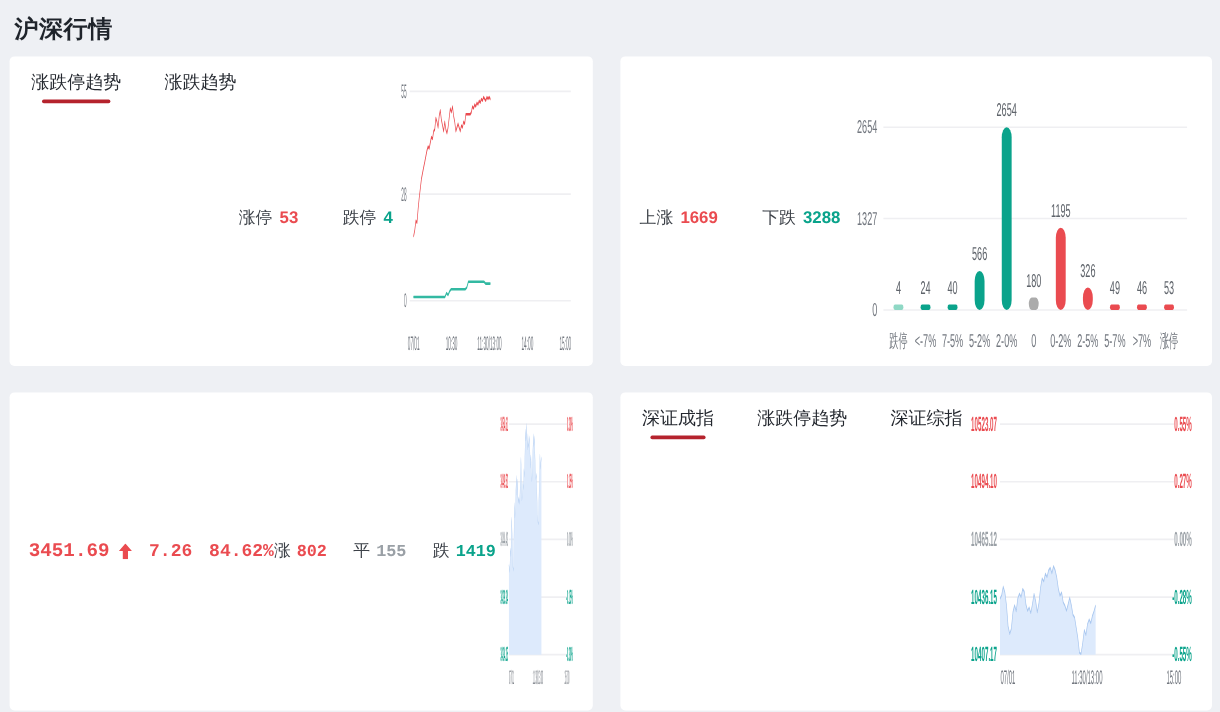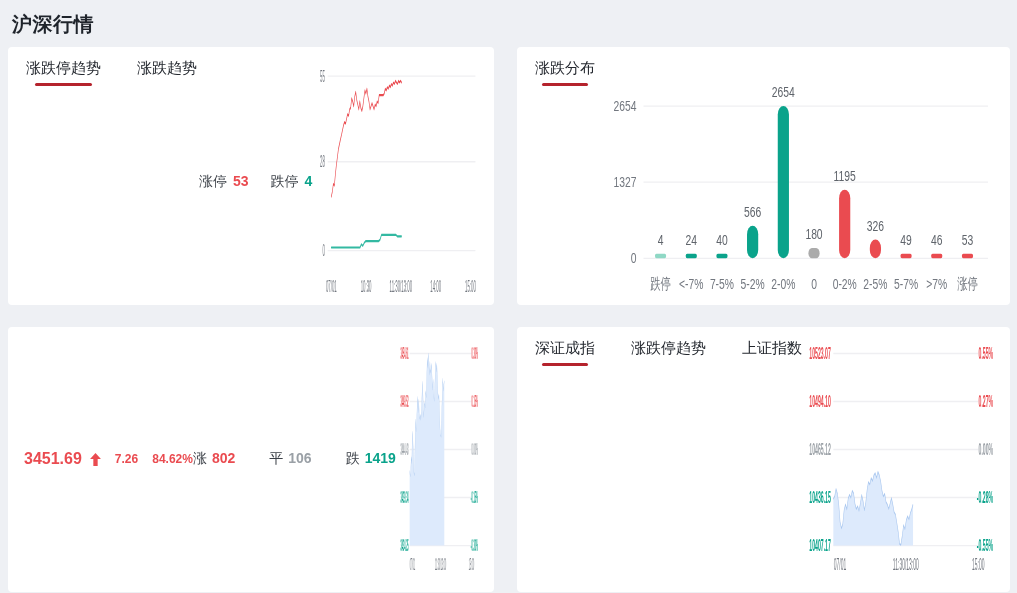--- a/index.html
+++ b/index.html
@@ -30,36 +30,36 @@
   .tab{
     position:relative;font-size:15px;color:#24282f;
     padding:2px 2px 10px 2px;cursor:pointer;white-space:nowrap;
   }
   .tab.active{font-weight:normal;}
   .tab.active::after{
     content:"";position:absolute;left:14%;right:14%;bottom:2px;height:3.5px;
     background:var(--underline,#b5232d);border-radius:2px;
   }
   .legend-row{
-    display:flex;justify-content:flex-end;gap:22px;
+    display:flex;justify-content:flex-end;gap:37px;
     font-size:14px;padding:2px 2px 4px 0;align-items:center;margin-top:12px;
   }
   .legend-row .lbl{color:#3c4148;margin-right:6px;}
   .legend-row b{font-weight:bold;}
   .stats-row{
     display:flex;justify-content:flex-start;align-items:center;
-    font-size:14px;padding:1px 2px 4px 0;
+    font-size:14px;padding:1px 2px 4px 0;font-family:Liberation Mono, monospace;
   }
   .quote{display:flex;align-items:center;gap:14px;font-weight:bold;}
   .quote .price{font-size:16px;}
-  .quote .chg,.quote .pct{font-size:12px;}
+  .quote .chg,.quote .pct{font-size:15px;}
   .arrow{display:inline-flex;width:11px;height:13px;margin-left:-6px;}
   .arrow svg{width:100%;height:100%;}
   .arrow.down{transform:rotate(180deg);}
-  .breadth{display:flex;gap:34px;align-items:center;}
+  .breadth{display:flex;gap:22px;align-items:center;}
   .breadth .lbl{color:#3c4148;margin-right:5px;}
   .breadth b{font-weight:bold;font-size:14px;}
   .c-red{color:var(--red,#ea4b50);}
   .c-teal{color:var(--teal,#0aa38b);}
   .c-gray{color:var(--gray,#9aa0a6);}
   .chart{flex:1;min-height:0;}
   .chart svg{display:block;}
   text.ax{font-size:12px;fill:var(--axisText,#72777f);}
   text.vl{font-size:12px;fill:#5f646b;}
   text.yl{font-size:12.5px;font-weight:bold;}
@@ -98,22 +98,27 @@
             <text x="241" y="172" text-anchor="middle" class="ax">11:30/13:00</text>
             <text x="337.5" y="172" text-anchor="middle" class="ax">14:00</text>
             <text x="434" y="172" text-anchor="middle" class="ax">15:00</text>
             <polyline points="48.0,102.4 50.8,98.9 53.7,93.1 56.5,94.3 59.3,86.1 62.1,79.2 65.0,73.3 67.8,67.5 70.6,64.0 73.4,60.5 76.3,57.1 79.1,53.6 81.9,50.1 84.7,47.7 87.6,48.9 90.4,45.4 93.2,41.9 96.0,43.1 98.9,38.4 101.7,37.3 104.5,30.3 107.3,32.6 110.2,36.1 113.0,29.1 115.8,25.6 118.6,31.5 121.5,34.9 124.3,38.4 127.1,32.6 129.9,37.3 132.8,39.6 135.6,36.1 138.4,30.3 141.2,24.5 144.1,26.8 146.9,23.3 149.7,29.1 152.5,32.6 155.4,38.4 158.2,36.1 161.0,33.8 163.8,36.1 166.7,38.4 169.5,34.9 172.3,36.1 175.1,32.6 178.0,33.8 180.8,28.0 183.6,28.0 186.4,28.0 189.3,28.0 192.1,28.0 194.9,26.8 197.7,23.3 200.6,24.5 203.4,22.1 206.2,23.3 209.0,21.0 211.9,22.1 214.7,19.8 217.5,21.0 220.3,18.7 223.2,19.8 226.0,17.5 228.8,18.7 231.6,19.8 234.5,17.5 237.3,18.7 240.1,17.5 242.9,18.7" fill="none" stroke="#ea4b50" stroke-width="1.6" stroke-linejoin="round" stroke-linecap="round"></polyline>
             <polyline points="48.0,139.7 52.0,139.7 56.0,139.7 59.9,139.7 63.9,139.7 67.9,139.7 71.9,139.7 75.8,139.7 79.8,139.7 83.8,139.7 87.8,139.7 91.8,139.7 95.7,139.7 99.7,139.7 103.7,139.7 107.7,139.7 111.7,139.7 115.6,139.7 119.6,139.7 123.6,139.7 127.6,139.7 131.5,137.3 135.5,138.5 139.5,136.2 143.5,135.0 147.5,135.0 151.4,135.0 155.4,135.0 159.4,135.0 163.4,135.0 167.3,135.0 171.3,135.0 175.3,135.0 179.3,135.0 183.3,133.9 187.2,130.4 191.2,130.4 195.2,130.4 199.2,130.4 203.1,130.4 207.1,130.4 211.1,130.4 215.1,130.4 219.1,130.4 223.0,130.4 227.0,130.4 231.0,131.5 235.0,131.5 239.0,131.5 242.9,131.5" fill="none" stroke="#33b9a2" stroke-width="1.6" stroke-linejoin="round" stroke-linecap="round"></polyline>
           </svg>
         </div>
     </section>
 
     <section class="panel">
-      <div class="tabs">
-        <div class="tab active">涨跌分布</div>
+      <div class="legend-row">
+        <span>
+          <span class="lbl">上涨</span><b class="c-red">1669</b>
+        </span>
+        <span>
+          <span class="lbl">下跌</span><b class="c-teal">3288</b>
+        </span>
       </div>
       <div class="chart">
           <svg viewBox="0 0 461 186" width="100%" height="100%" preserveAspectRatio="none">
             <line x1="54" y1="156" x2="454" y2="156" stroke="#efeff2" stroke-width="1"></line>
             <text x="46" y="160" text-anchor="end" class="ax">0</text>
             <line x1="54" y1="97" x2="454" y2="97" stroke="#efeff2" stroke-width="1"></line>
             <text x="46" y="101" text-anchor="end" class="ax">1327</text>
             <line x1="54" y1="38" x2="454" y2="38" stroke="#efeff2" stroke-width="1"></line>
             <text x="46" y="42" text-anchor="end" class="ax">2654</text>
             <rect x="67.3" y="152.5" width="13" height="3.5" rx="1.75" fill="#8fd8c5"></rect>
@@ -160,21 +165,21 @@
           <span class="arrow up">
               <svg viewBox="0 0 10 12">
                 <path d="M5 0 L10 5.6 H7 V12 H3 V5.6 H0 Z" fill="currentColor"></path>
               </svg>
             </span>
           <span class="chg">7.26</span>
           <span class="pct">84.62%</span>
         </div>
         <div class="breadth">
           <span><span class="lbl">涨</span><b class="c-red">802</b></span>
-          <span><span class="lbl">平</span><b class="c-gray">106</b></span>
+          <span><span class="lbl">平</span><b class="c-gray">155</b></span>
           <span><span class="lbl">跌</span><b class="c-teal">1419</b></span>
         </div>
       </div>
       <div class="chart">
           <svg viewBox="0 0 454 180" width="100%" height="100%" preserveAspectRatio="none">
             <line x1="66" y1="12" x2="416" y2="12" stroke="#efeff2" stroke-width="1"></line>
             <text x="60" y="16" text-anchor="end" class="yl" fill="#ea4b50">3454.61</text>
             <text x="452" y="16" text-anchor="end" class="yl" fill="#ea4b50">0.30%</text>
             <line x1="66" y1="47" x2="416" y2="47" stroke="#efeff2" stroke-width="1"></line>
             <text x="60" y="51" text-anchor="end" class="yl" fill="#ea4b50">3449.52</text>
@@ -194,21 +199,21 @@
             <path d="M66.0,152 L66.0,97.3 L69.0,101.5 L72.0,98.0 L75.0,87.7 L78.1,91.8 L81.1,69.1 L84.1,74.6 L87.1,85.6 L90.1,98.7 L93.1,100.8 L96.2,80.8 L99.2,60.2 L102.2,68.5 L105.2,63.0 L108.2,51.3 L111.2,43.7 L114.2,54.7 L117.3,45.8 L120.3,56.1 L123.3,59.5 L126.3,56.8 L129.3,60.2 L132.3,54.7 L135.4,43.7 L138.4,32.7 L141.4,43.0 L144.4,58.1 L147.4,53.3 L150.4,47.8 L153.4,51.3 L156.5,39.6 L159.5,43.7 L162.5,30.6 L165.5,15.5 L168.5,21.7 L171.5,12.1 L174.6,20.3 L177.6,27.2 L180.6,18.3 L183.6,25.8 L186.6,23.8 L189.6,19.6 L192.6,28.6 L195.7,38.2 L198.7,31.3 L201.7,41.6 L204.7,46.4 L207.7,37.5 L210.7,27.2 L213.8,18.3 L216.8,25.1 L219.8,19.6 L222.8,29.9 L225.8,40.9 L228.8,45.1 L231.8,42.3 L234.9,54.7 L237.9,67.1 L240.9,71.2 L243.9,72.6 L246.9,57.5 L249.9,44.4 L253.0,30.6 L256.0,38.9 L259.0,34.8 L262.0,32.0 L262.0,152 Z" fill="#ddeafc"></path>
             <polyline points="66.0,97.3 69.0,101.5 72.0,98.0 75.0,87.7 78.1,91.8 81.1,69.1 84.1,74.6 87.1,85.6 90.1,98.7 93.1,100.8 96.2,80.8 99.2,60.2 102.2,68.5 105.2,63.0 108.2,51.3 111.2,43.7 114.2,54.7 117.3,45.8 120.3,56.1 123.3,59.5 126.3,56.8 129.3,60.2 132.3,54.7 135.4,43.7 138.4,32.7 141.4,43.0 144.4,58.1 147.4,53.3 150.4,47.8 153.4,51.3 156.5,39.6 159.5,43.7 162.5,30.6 165.5,15.5 168.5,21.7 171.5,12.1 174.6,20.3 177.6,27.2 180.6,18.3 183.6,25.8 186.6,23.8 189.6,19.6 192.6,28.6 195.7,38.2 198.7,31.3 201.7,41.6 204.7,46.4 207.7,37.5 210.7,27.2 213.8,18.3 216.8,25.1 219.8,19.6 222.8,29.9 225.8,40.9 228.8,45.1 231.8,42.3 234.9,54.7 237.9,67.1 240.9,71.2 243.9,72.6 246.9,57.5 249.9,44.4 253.0,30.6 256.0,38.9 259.0,34.8 262.0,32.0" fill="none" stroke="#a9c7ef" stroke-width="1.3" stroke-linejoin="round"></polyline>
           </svg>
         </div>
     </section>
 
     <section class="panel">
       <div class="tabs">
         <div class="tab active">深证成指</div>
         <div class="tab">涨跌停趋势</div>
-        <div class="tab">上证指数</div>
+        <div class="tab">深证综指</div>
       </div>
       <div class="stats-row">
       </div>
       <div class="chart">
           <svg viewBox="0 0 454 180" width="100%" height="100%" preserveAspectRatio="none">
             <line x1="66" y1="12" x2="416" y2="12" stroke="#efeff2" stroke-width="1"></line>
             <text x="60" y="16" text-anchor="end" class="yl" fill="#ea4b50">10523.07</text>
             <text x="452" y="16" text-anchor="end" class="yl" fill="#ea4b50">0.55%</text>
             <line x1="66" y1="47" x2="416" y2="47" stroke="#efeff2" stroke-width="1"></line>
             <text x="60" y="51" text-anchor="end" class="yl" fill="#ea4b50">10494.10</text>

